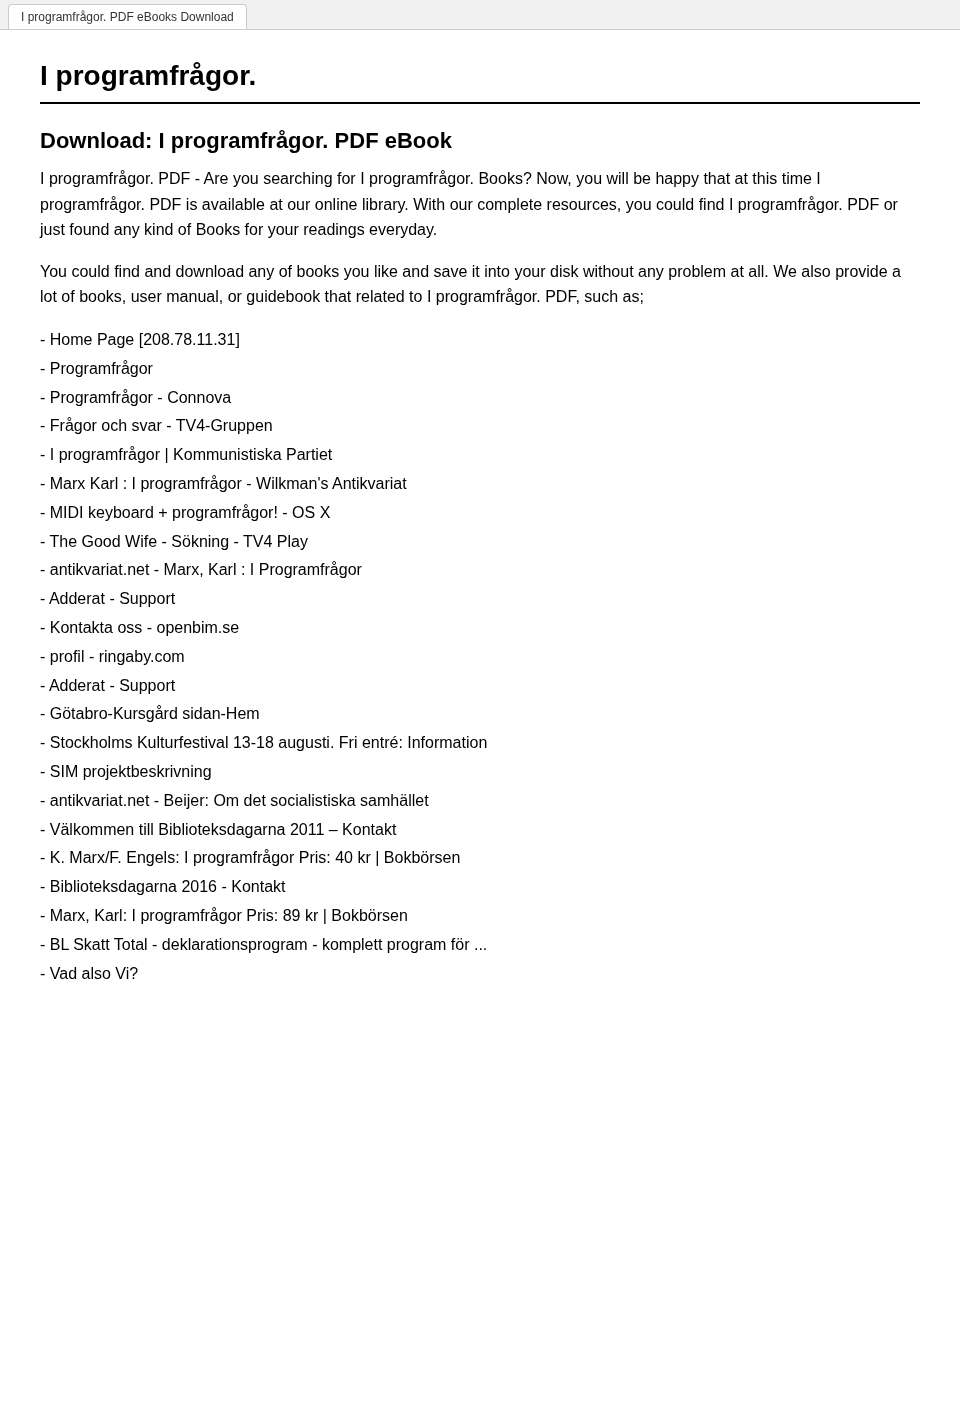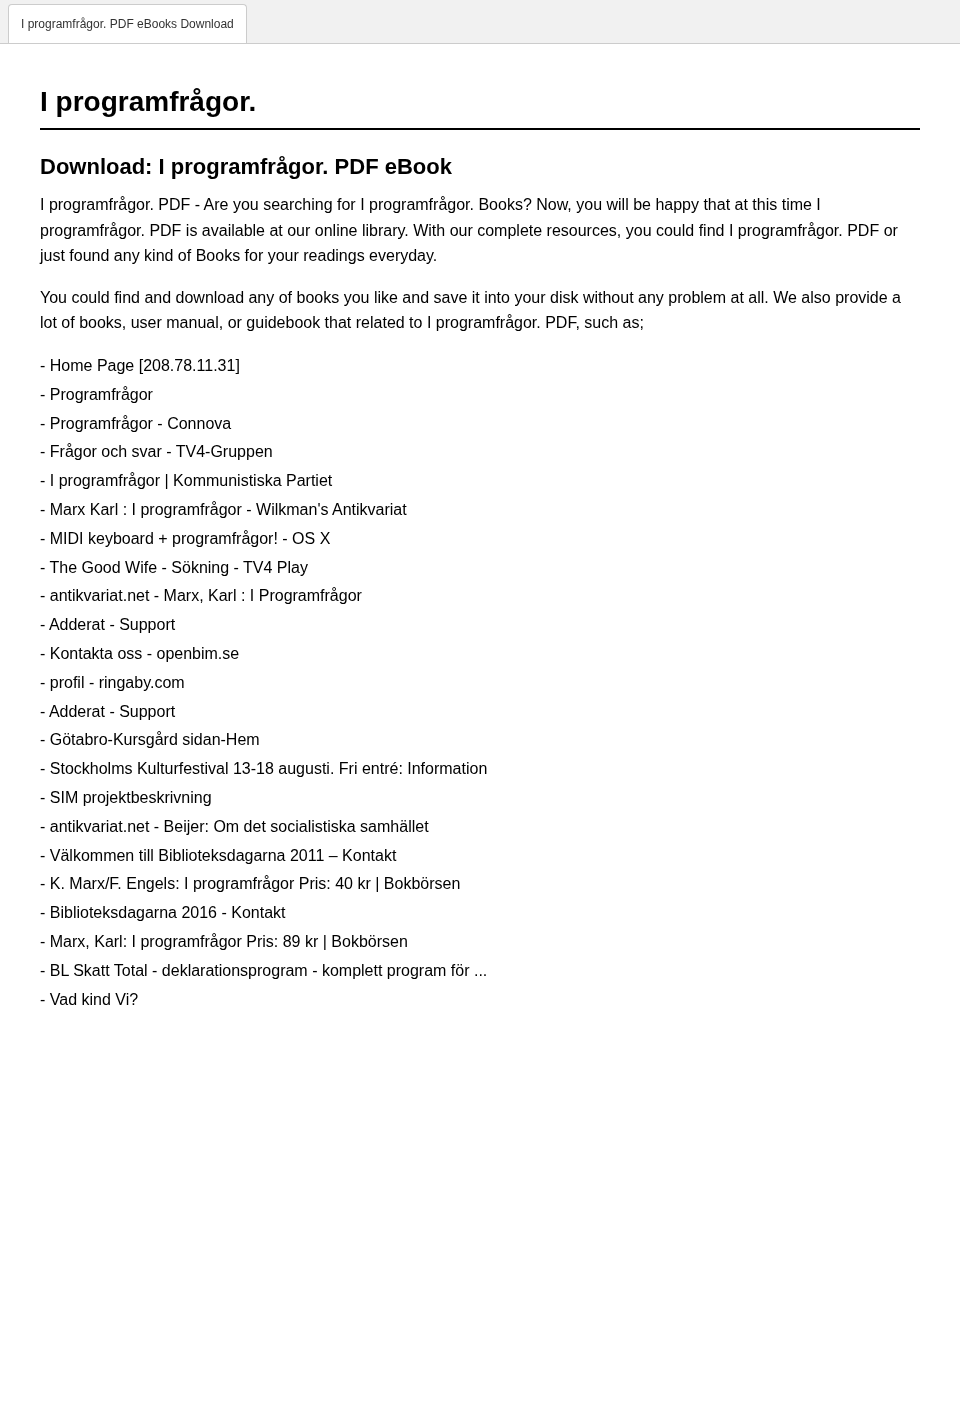--- a/index.html
+++ b/index.html
@@ -21,32 +21,32 @@
       border-bottom: 1px solid #ccc;
       padding: 4px 8px 0 8px;
       display: flex;
       align-items: flex-end;
     }
 
     .browser-tab {
       background: #fff;
       border: 1px solid #ccc;
       border-bottom: none;
-      padding: 12px 12px;
+      padding: 5px 12px;
       font-size: 12px;
       color: #333;
       border-radius: 4px 4px 0 0;
       max-width: 260px;
       white-space: nowrap;
       overflow: hidden;
       text-overflow: ellipsis;
     }
 
     .page-content {
-      padding: 42px 40px 40px 40px;
+      padding: 30px 40px 40px 40px;
     }
 
     .page-title {
       font-size: 28px;
       font-weight: bold;
       margin-bottom: 10px;
       color: #000;
     }
 
     .section-divider {
@@ -112,16 +112,16 @@
       <div class="list-item">- Adderat - Support</div>
       <div class="list-item">- Götabro-Kursgård sidan-Hem</div>
       <div class="list-item">- Stockholms Kulturfestival 13-18 augusti. Fri entré: Information</div>
       <div class="list-item">- SIM projektbeskrivning</div>
       <div class="list-item">- antikvariat.net - Beijer: Om det socialistiska samhället</div>
       <div class="list-item">- Välkommen till Biblioteksdagarna 2011 – Kontakt</div>
       <div class="list-item">- K. Marx/F. Engels: I programfrågor Pris: 40 kr | Bokbörsen</div>
       <div class="list-item">- Biblioteksdagarna 2016 - Kontakt</div>
       <div class="list-item">- Marx, Karl: I programfrågor Pris: 89 kr | Bokbörsen</div>
       <div class="list-item">- BL Skatt Total - deklarationsprogram - komplett program för ...</div>
-      <div class="list-item">- Vad kind Vi?</div>
+      <div class="list-item">- Vad also Vi?</div>
     </div>
 
 </div>
 
 </body></html>

